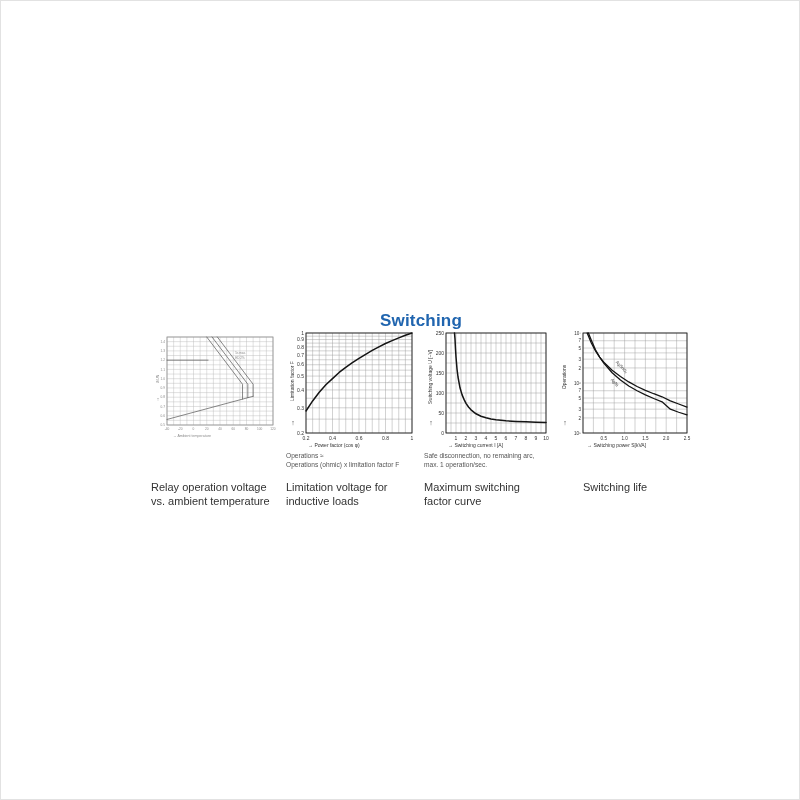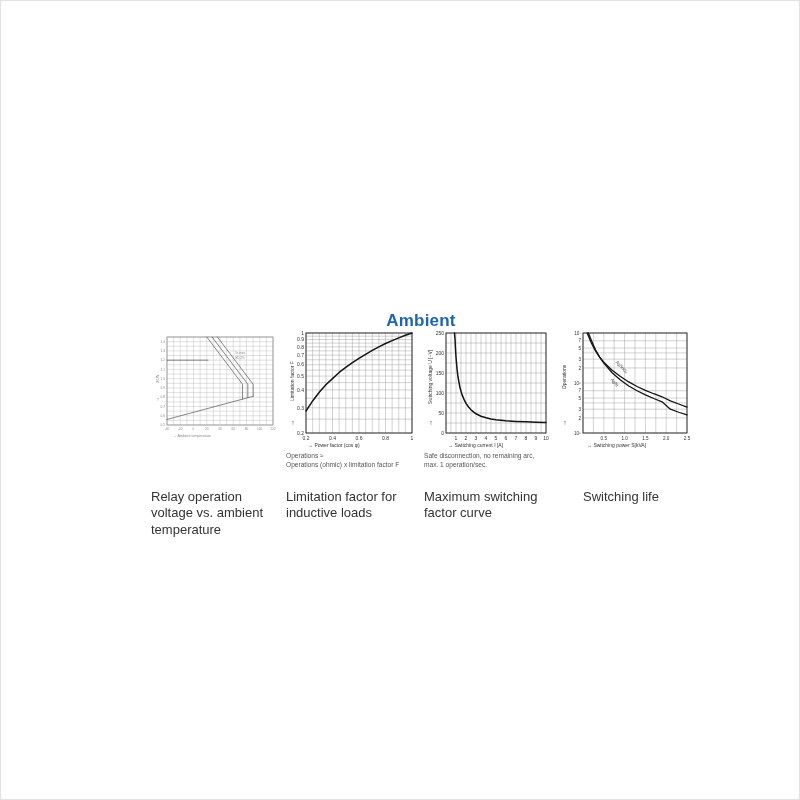--- a/index.html
+++ b/index.html
@@ -18,28 +18,28 @@
     display:flex;gap:7px;align-items:flex-start;
   }
   figure{margin:0;display:flex;flex-direction:column;}
   figure svg{display:block;font-family:"Liberation Sans", sans-serif;}
   .f1{width:128px}.f2{width:131px}.f3{width:126px}.f4{width:134px}
   .chart-note{
     min-height:27px;font-size:6.6px;line-height:1.3;color:#555;
     white-space:pre-line;margin-top:1px;
   }
   figcaption{
-    font-size:13px;line-height:1.25;color:#333;margin-top:10px;
+    font-size:11px;line-height:1.25;color:#333;margin-top:2px;
   }
   .f4 figcaption{padding-left:26px;}
 </style>
 </head>
 <body style="background: rgb(255, 255, 255);">
 
-<h1 class="page-title" style="color: rgb(32, 101, 175);">Ambient</h1>
+<h1 class="page-title" style="color: rgb(32, 101, 175);">Switching</h1>
 
 <div class="charts-row">
 
   <figure class="f1">
     <svg width="128" height="124" viewBox="0 0 128 124">
         <line x1="16" y1="10" x2="16" y2="98" stroke="#bcbcbc" stroke-width="0.45"></line>
         <line x1="22.625" y1="10" x2="22.625" y2="98" stroke="#bcbcbc" stroke-width="0.45"></line>
         <line x1="29.25" y1="10" x2="29.25" y2="98" stroke="#bcbcbc" stroke-width="0.45"></line>
         <line x1="35.875" y1="10" x2="35.875" y2="98" stroke="#bcbcbc" stroke-width="0.45"></line>
         <line x1="42.5" y1="10" x2="42.5" y2="98" stroke="#bcbcbc" stroke-width="0.45"></line>
@@ -161,21 +161,21 @@
         <text x="18" y="50.817655807339314" text-anchor="end" font-size="5" fill="#333">0.5</text>
         <text x="18" y="64.68234419266071" text-anchor="end" font-size="5" fill="#333">0.4</text>
         <text x="18" y="82.55703635874079" text-anchor="end" font-size="5" fill="#333">0.3</text>
         <text x="18" y="107.75" text-anchor="end" font-size="5" fill="#333">0.2</text>
         <text x="22" y="120" font-size="5" fill="#333">→ Power factor (cos φ)</text>
         <text text-anchor="middle" font-size="5" fill="#333" transform="translate(8,54) rotate(-90)">Limitation factor F</text>
         <text x="7" y="98" text-anchor="middle" font-size="7" fill="#333">↑</text>
       </svg>
     <div class="chart-note">Operations ≈
 Operations (ohmic) x limitation factor F</div>
-    <figcaption>Limitation factor for inductive loads</figcaption>
+    <figcaption>Limitation voltage for inductive loads</figcaption>
   </figure>
 
   <figure class="f3">
     <svg width="126" height="124" viewBox="0 0 126 124">
         <line x1="22" y1="6" x2="22" y2="106" stroke="#9a9a9a" stroke-width="0.45"></line>
         <line x1="27" y1="6" x2="27" y2="106" stroke="#9a9a9a" stroke-width="0.45"></line>
         <line x1="32" y1="6" x2="32" y2="106" stroke="#9a9a9a" stroke-width="0.45"></line>
         <line x1="37" y1="6" x2="37" y2="106" stroke="#9a9a9a" stroke-width="0.45"></line>
         <line x1="42" y1="6" x2="42" y2="106" stroke="#9a9a9a" stroke-width="0.45"></line>
         <line x1="47" y1="6" x2="47" y2="106" stroke="#9a9a9a" stroke-width="0.45"></line>

